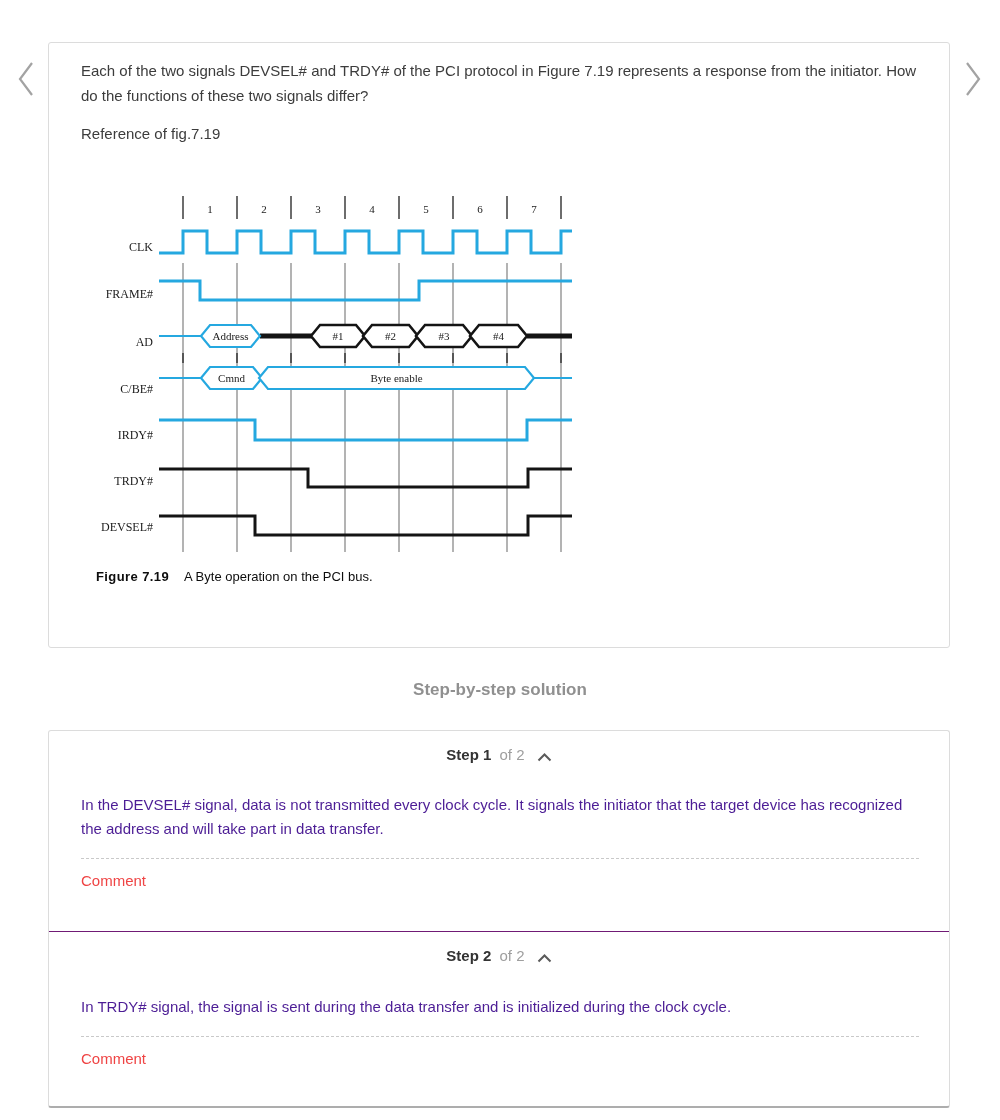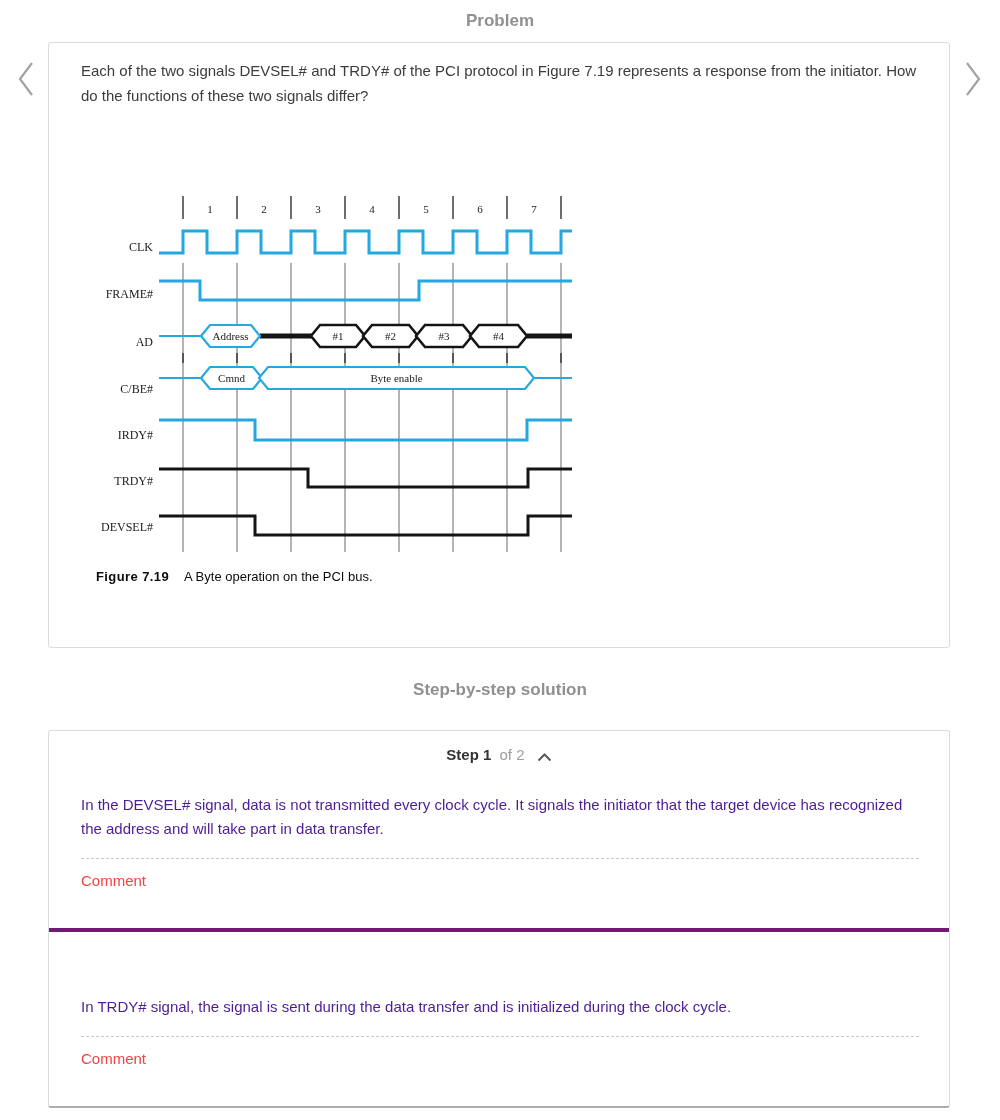--- a/index.html
+++ b/index.html
@@ -27,21 +27,21 @@
 
   .q-text { position:absolute; left:32px; width:845px; font-size:15px; line-height:25px; color:#3c3c3c; }
   #question { top:15px; }
   #reference { top:78px; }
 
   #figure-wrap { position:absolute; left:42px; top:143px; width:490px; }
   #figure-caption { position:absolute; left:47px; top:526px; font-size:13px; color:#0d0d0d; }
   #figure-caption .cap-label { font-weight:bold; letter-spacing:0.4px; margin-right:15px;margin-top:16px; }
 
   .step-section { position:relative; width:100%; }
-  #step-1 { height:201px; border-bottom:4px solid #701a75; }
+  #step-1 { height:201px; border-bottom:1px solid #701a75; }
   #step-2 { height:175px; }
 
   .step-header {
     position:absolute; top:15px; left:0; width:100%; text-align:center;
     font-size:15px; color:#333;
   }
   .step-header .step-label { font-weight:bold; color:#333; }
   .step-header .step-count { color:#9e9e9e; margin-left:4px; margin-right:8px; }
   .collapse-toggle { display:inline-block; vertical-align:middle; cursor:pointer; }
 
@@ -55,35 +55,35 @@
 
   .comment-link { position:absolute; left:32px; font-size:15px; color:#ef4444; cursor:pointer; }
   #step-1 .comment-link { top:141px; }
   #step-2 .comment-link { top:118px; }
 </style>
 </head>
 <body>
 
 <div class="page">
 
-  <div class="section-title" id="problem-title">Problem</div>
 
   <div class="nav-arrow" id="prev-arrow">
     <svg width="18" height="38" viewBox="0 0 18 38">
       <polyline points="15,3 3,19 15,35" fill="none" stroke="#a3a3a3" stroke-width="2.2"></polyline>
     </svg>
   </div>
   <div class="nav-arrow" id="next-arrow">
     <svg width="18" height="38" viewBox="0 0 18 38">
       <polyline points="3,3 15,19 3,35" fill="none" stroke="#a3a3a3" stroke-width="2.2"></polyline>
     </svg>
   </div>
 
   <div class="card" id="problem-card">
     <div class="q-text" id="question">Each of the two signals DEVSEL# and TRDY# of the PCI protocol in Figure 7.19 represents a response from the initiator. How do the functions of these two signals differ?</div>
+    <div class="q-text" id="reference">Reference of fig.7.19</div>
 
     <div id="figure-wrap">
       <svg id="wavesvg" width="490" height="380" viewBox="0 0 490 380">
           <line x1="92" y1="77" x2="92" y2="366" stroke="#8a8a8a" stroke-width="1.3"></line>
           <line x1="146" y1="77" x2="146" y2="366" stroke="#8a8a8a" stroke-width="1.3"></line>
           <line x1="200" y1="77" x2="200" y2="366" stroke="#8a8a8a" stroke-width="1.3"></line>
           <line x1="254" y1="77" x2="254" y2="366" stroke="#8a8a8a" stroke-width="1.3"></line>
           <line x1="308" y1="77" x2="308" y2="366" stroke="#8a8a8a" stroke-width="1.3"></line>
           <line x1="362" y1="77" x2="362" y2="366" stroke="#8a8a8a" stroke-width="1.3"></line>
           <line x1="416" y1="77" x2="416" y2="366" stroke="#8a8a8a" stroke-width="1.3"></line>
@@ -163,19 +163,28 @@
             <polyline points="1.5,7.5 7.5,1.5 13.5,7.5" fill="none" stroke="#5a5a5a" stroke-width="2"></polyline>
           </svg>
         </span>
       </div>
       <div class="step-body">In the DEVSEL# signal, data is not transmitted every clock cycle. It signals the initiator that the target device has recognized the address and will take part in data transfer.</div>
       <div class="dotted-sep"></div>
       <a class="comment-link">Comment</a>
     </div>
 
     <div class="step-section" id="step-2">
+      <div class="step-header">
+        <span class="step-label">Step 2</span>
+        <span class="step-count">of 2</span>
+        <span class="collapse-toggle">
+          <svg width="15" height="9" viewBox="0 0 15 9">
+            <polyline points="1.5,7.5 7.5,1.5 13.5,7.5" fill="none" stroke="#5a5a5a" stroke-width="2"></polyline>
+          </svg>
+        </span>
+      </div>
       <div class="step-body">In TRDY# signal, the signal is sent during the data transfer and is initialized during the clock cycle.</div>
       <div class="dotted-sep"></div>
       <a class="comment-link">Comment</a>
     </div>
 
   </div>
 </div>
 
 </body></html>

